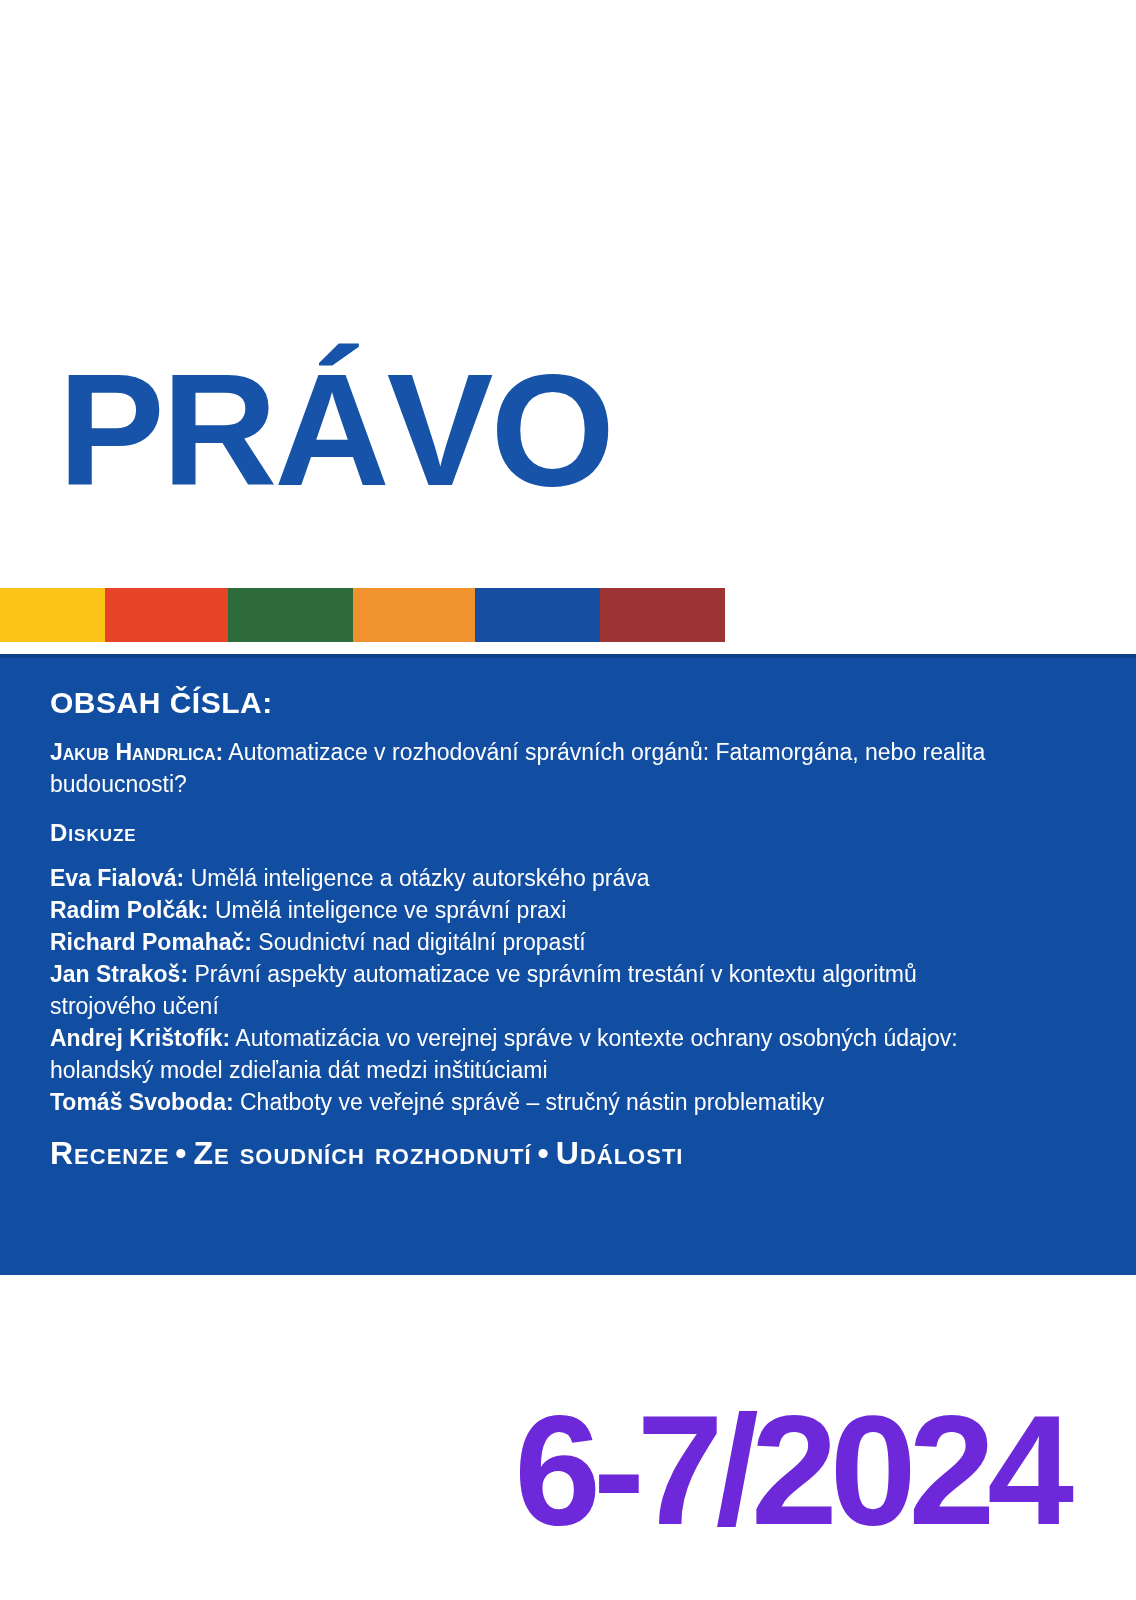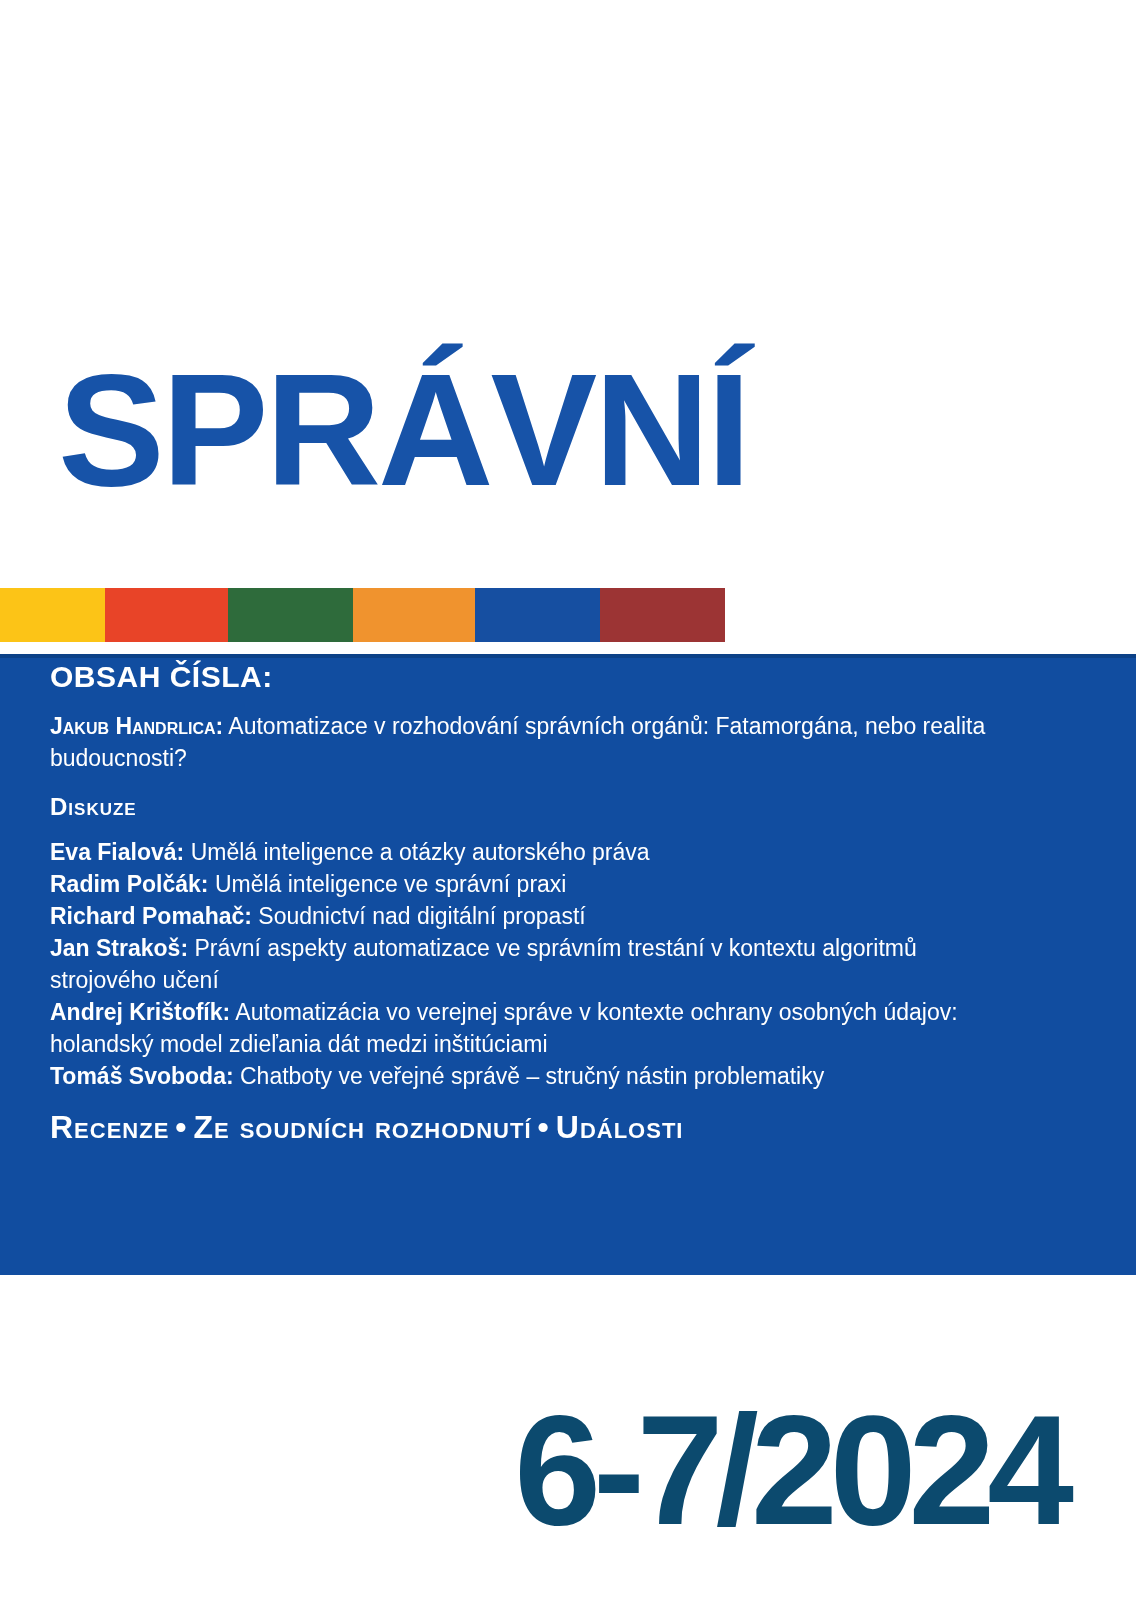--- a/index.html
+++ b/index.html
@@ -11,21 +11,21 @@
     position:absolute;left:58px;top:30px;
     font-weight:bold;font-size:160px;line-height:160px;letter-spacing:-3px;
     white-space:pre;
   }
   .stripe{position:absolute;left:0;top:588px;height:54px;display:flex;}
   .stripe .block{height:54px;}
   .b-w1{width:105px;} .b-w2{width:123px;} .b-w3{width:125px;}
   .b-w4{width:122px;} .b-w5{width:125px;} .b-w6{width:125px;}
   .panel{
     position:absolute;left:0;top:654px;width:1136px;height:621px;
-    box-sizing:border-box;padding:0 80px 0 50px;color:#ffffff;
+    box-sizing:border-box;padding:26px 80px 0 50px;color:#ffffff;
     border-top:4px solid #0c4187;overflow:hidden;
   }
   .panel-heading{
     font-size:30px;font-weight:bold;letter-spacing:0.5px;margin:2px 0 16px;
     line-height:34px;
   }
   .entry{font-size:23px;line-height:32px;max-width:950px;}
   .feature{margin-bottom:12px;}
   .author{font-weight:bold;}
   .sc{font-variant:small-caps;}
@@ -41,21 +41,20 @@
   .issue-number{
     position:absolute;right:70px;top:1400px;
     font-size:156px;line-height:140px;font-weight:bold;letter-spacing:-8px;
     white-space:pre;
   }
 </style>
 </head>
 <body>
 
 <div class="masthead" style="color: rgb(23, 83, 168);">
-  <div>SPRÁVNÍ</div>
   <div>PRÁVO</div>
 </div>
 
 <div class="stripe">
   <div class="block b-w1" style="background: rgb(252, 196, 23);"></div>
   <div class="block b-w2" style="background: rgb(232, 68, 40);"></div>
   <div class="block b-w3" style="background: rgb(46, 107, 59);"></div>
   <div class="block b-w4" style="background: rgb(240, 147, 46);"></div>
   <div class="block b-w5" style="background: rgb(22, 79, 161);"></div>
   <div class="block b-w6" style="background: rgb(156, 52, 52);"></div>
@@ -96,13 +95,13 @@
   <div class="entry">
     <span class="author">Tomáš Svoboda:</span>
     <span>Chatboty ve veřejné správě – stručný nástin problematiky</span>
   </div>
 
   <div class="rubrics">
     <span>Recenze</span><span class="rubric-sep">•</span><span>Ze soudních rozhodnutí</span><span class="rubric-sep">•</span><span>Události</span>
   </div>
 </div>
 
-<div class="issue-number" style="color: #0c4a6e;">6-7/2024</div>
+<div class="issue-number" style="color: #6d28d9;">6-7/2024</div>
 
 </body></html>

